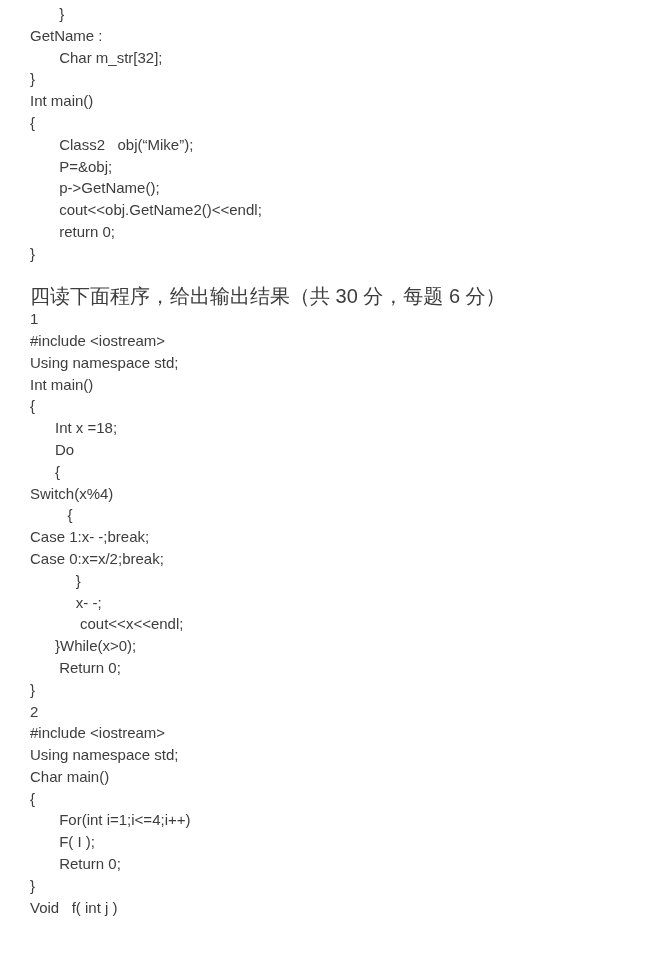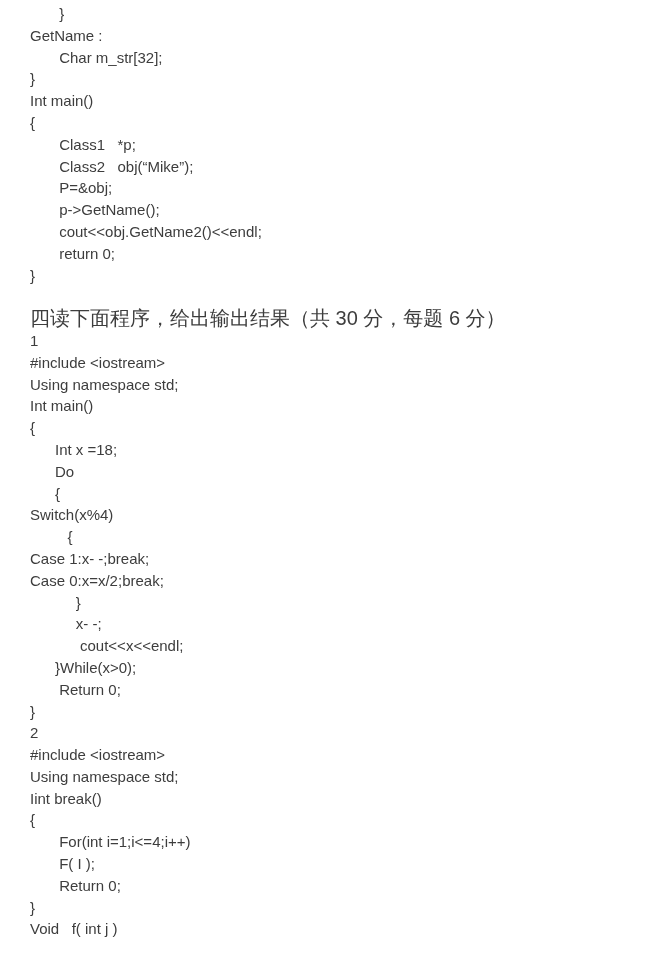--- a/index.html
+++ b/index.html
@@ -31,21 +31,20 @@
 </head>
 <body>
 
 <div class="doc">
   <div class="line">       }</div>
   <div class="line">GetName :</div>
   <div class="line">       Char m_str[32];</div>
   <div class="line">}</div>
   <div class="line">Int main()</div>
   <div class="line">{</div>
-  <div class="line">       Class1   *p;</div>
   <div class="line">       Class2   obj(“Mike”);</div>
   <div class="line">       P=&amp;obj;</div>
   <div class="line">       p-&gt;GetName();</div>
   <div class="line">       cout&lt;&lt;obj.GetName2()&lt;&lt;endl;</div>
   <div class="line">       return 0;</div>
   <div class="line">}</div>
   <div class="line"></div>
   <div class="line heading">四读下面程序，给出输出结果（共 30 分，每题 6 分）</div>
   <div class="line">1</div>
   <div class="line">#include &lt;iostream&gt;</div>
@@ -61,20 +60,20 @@
   <div class="line">Case 0:x=x/2;break;</div>
   <div class="line">           }</div>
   <div class="line">           x- -;</div>
   <div class="line">            cout&lt;&lt;x&lt;&lt;endl;</div>
   <div class="line">      }While(x&gt;0);</div>
   <div class="line">       Return 0;</div>
   <div class="line">}</div>
   <div class="line">2</div>
   <div class="line">#include &lt;iostream&gt;</div>
   <div class="line">Using namespace std;</div>
-  <div class="line">Iint break()</div>
+  <div class="line">Char main()</div>
   <div class="line">{</div>
   <div class="line">       For(int i=1;i&lt;=4;i++)</div>
   <div class="line">       F( I );</div>
   <div class="line">       Return 0;</div>
   <div class="line">}</div>
   <div class="line">Void   f( int j )</div>
 </div>
 
 </body></html>

